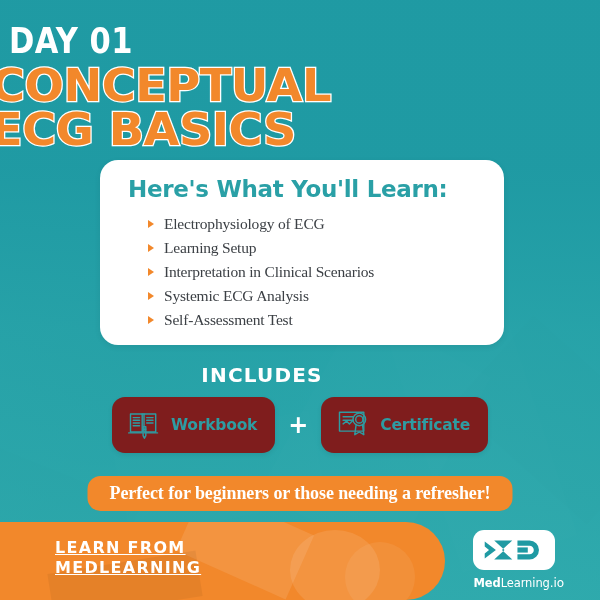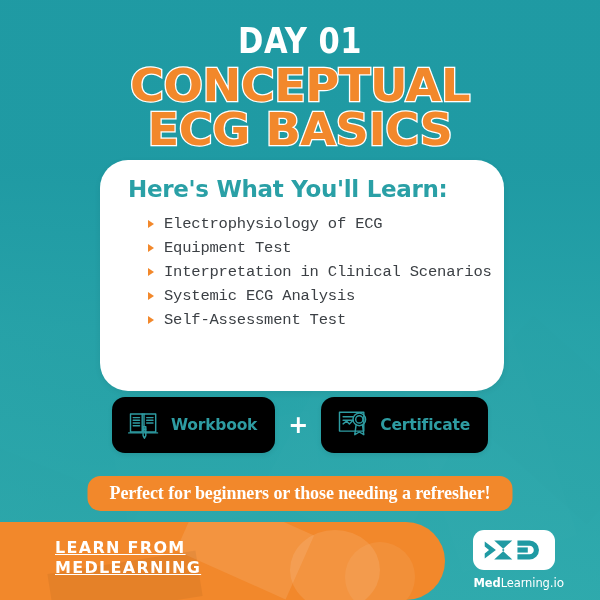--- a/index.html
+++ b/index.html
@@ -45,21 +45,21 @@
     inset: 0;
     background: linear-gradient(180deg, rgba(31,154,163,0.98) 0%, rgba(31,154,163,0.97) 28%, rgba(38,162,168,0.86) 55%, rgba(45,169,172,0.82) 100%);
   }
 
   
   .title-block {
     position: absolute;
     top: 24px;
     left: 0;
     width: 600px;
-    text-align: center;
+    text-align: left;
     z-index: 5;
   }
   .day-line {
     color: #ffffff;
     font-size: 35px;
     font-weight: bold;
     letter-spacing: 0.5px;
     line-height: 1;
     font-family: "DejaVu Sans", sans-serif;
     font-stretch: condensed;
@@ -81,23 +81,23 @@
     margin-top: 1px;
     font-size: 45px;
   }
 
   
   .learn-card {
     position: absolute;
     left: 100px;
     top: 160px;
     width: 404px;
-    height: 231px;
+    height: 185px;
     background: #ffffff;
-    border-radius: 28px;
+    border-radius: 18px;
     box-sizing: border-box;
     padding: 14px 22px 10px 22px;
     z-index: 6;
     box-shadow: 0 2px 6px rgba(0,0,0,0.07);
   }
   .learn-title {
     color: #2AA0A6;
     font-size: 23px;
     font-weight: bold;
     letter-spacing: -0.3px;
@@ -108,21 +108,21 @@
     list-style: none;
     margin: 0;
     padding: 0 0 0 26px;
   }
   .learn-list li {
     position: relative;
     color: #3C4045;
     font-size: 15.5px;
     line-height: 1.55;
     padding-left: 16px;
-    font-family: Liberation Mono, monospace;
+    font-family: Liberation Serif, serif;
     letter-spacing: -0.2px;
     white-space: nowrap;
   }
   .learn-list li .tri {
     position: absolute;
     left: 0;
     top: 8px;
     width: 0;
     height: 0;
     border-left: 6px solid #F2882B;
@@ -149,21 +149,21 @@
     top: 397px;
     left: 0;
     width: 600px;
     display: flex;
     justify-content: center;
     align-items: center;
     gap: 0;
     z-index: 6;
   }
   .badge {
-    background: #000000;
+    background: #7f1d1d;
     border-radius: 13px;
     height: 56px;
     display: flex;
     align-items: center;
     gap: 9px;
     padding: 0 18px 0 14px;
     box-shadow: 0 2px 5px rgba(0,0,0,0.08);
   }
   .badge-label {
     color: #2E9CA2;
@@ -283,21 +283,21 @@
 
   <div class="learn-card">
     <div class="learn-title">Here's What You'll Learn:</div>
     <ul class="learn-list">
       <li>
         <span class="tri"></span>
         <span>Electrophysiology of ECG</span>
       </li>
       <li>
         <span class="tri"></span>
-        <span>Equipment Test</span>
+        <span>Learning Setup</span>
       </li>
       <li>
         <span class="tri"></span>
         <span>Interpretation in Clinical Scenarios</span>
       </li>
       <li>
         <span class="tri"></span>
         <span>Systemic ECG Analysis</span>
       </li>
       <li>

